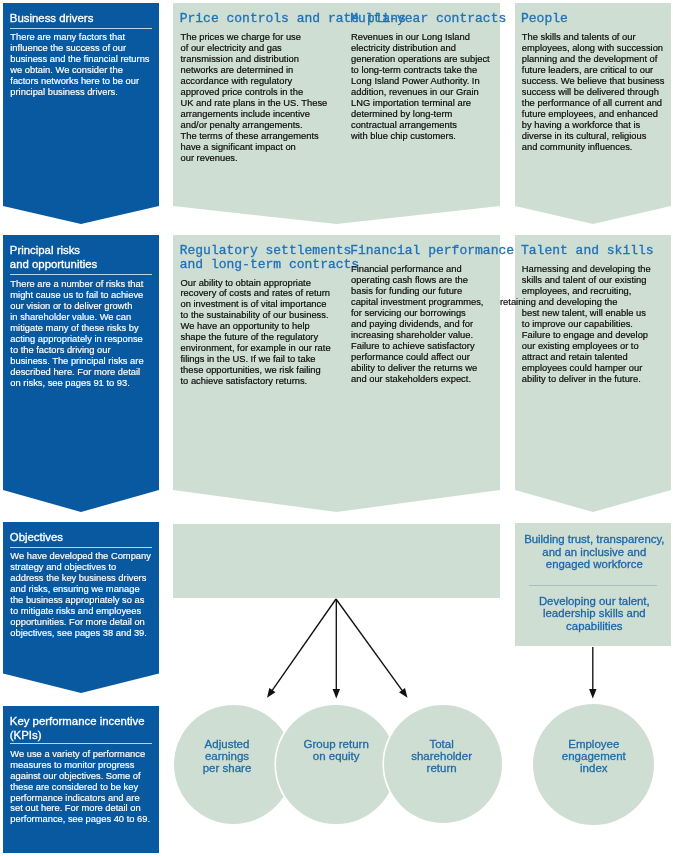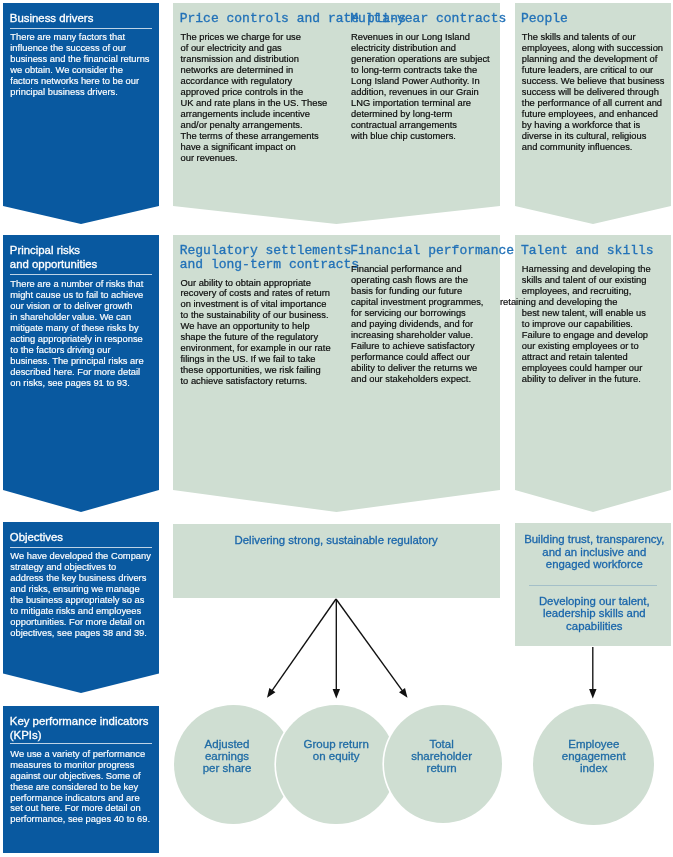--- a/index.html
+++ b/index.html
@@ -137,31 +137,30 @@
 <div class="rule" style="left:10.3px;top:547.20px;width:141.4px"></div>
 <div class="tx btext" style="left:10.3px;top:551.30px">We have developed the Company</div>
 <div class="tx btext" style="left:10.3px;top:562.25px">strategy and objectives to</div>
 <div class="tx btext" style="left:10.3px;top:573.20px">address the key business drivers</div>
 <div class="tx btext" style="left:10.3px;top:584.15px">and risks, ensuring we manage</div>
 <div class="tx btext" style="left:10.3px;top:595.10px">the business appropriately so as</div>
 <div class="tx btext" style="left:10.3px;top:606.05px">to mitigate risks and employees</div>
 <div class="tx btext" style="left:10.3px;top:617.00px">opportunities. For more detail on</div>
 <div class="tx btext" style="left:10.3px;top:627.95px">objectives, see pages 38 and 39.</div>
 <div class="panel green" style="left:173px;top:523.5px;width:327px;height:74px"></div>
-<div class="objtext" style="left:336.2px;top:533.90px">Delivering strong, sustainable regulatory</div>
 <div class="panel green" style="left:515px;top:522.5px;width:155.5px;height:123.5px"></div>
 <div class="objtext" style="left:594.3px;top:532.90px">Building trust, transparency,</div>
 <div class="objtext" style="left:594.3px;top:545.50px">and an inclusive and</div>
 <div class="objtext" style="left:594.3px;top:558.10px">engaged workforce</div>
 <div class="objrule" style="left:529.2px;top:584.60px;width:127.5px"></div>
 <div class="objtext" style="left:594.3px;top:594.80px">Developing our talent,</div>
 <div class="objtext" style="left:594.3px;top:607.40px">leadership skills and</div>
 <div class="objtext" style="left:594.3px;top:620.00px">capabilities</div>
 <div class="panel blue" style="left:3px;top:706px;width:156px;height:146.5px"></div>
-<div class="tx bhead" style="left:10.3px;top:715.40px">Key performance indicators</div>
+<div class="tx bhead" style="left:10.3px;top:715.40px">Key performance incentive</div>
 <div class="tx bhead" style="left:10.3px;top:728.80px">(KPIs)</div>
 <div class="rule" style="left:10.3px;top:742.80px;width:141.4px"></div>
 <div class="tx btext" style="left:10.3px;top:748.70px">We use a variety of performance</div>
 <div class="tx btext" style="left:10.3px;top:759.65px">measures to monitor progress</div>
 <div class="tx btext" style="left:10.3px;top:770.60px">against our objectives. Some of</div>
 <div class="tx btext" style="left:10.3px;top:781.55px">these are considered to be key</div>
 <div class="tx btext" style="left:10.3px;top:792.50px">performance indicators and are</div>
 <div class="tx btext" style="left:10.3px;top:803.45px">set out here. For more detail on</div>
 <div class="tx btext" style="left:10.3px;top:814.40px">performance, see pages 40 to 69.</div>
 <div class="circle" style="left:173.70px;top:704.50px;width:119.60px;height:119.60px"></div>

